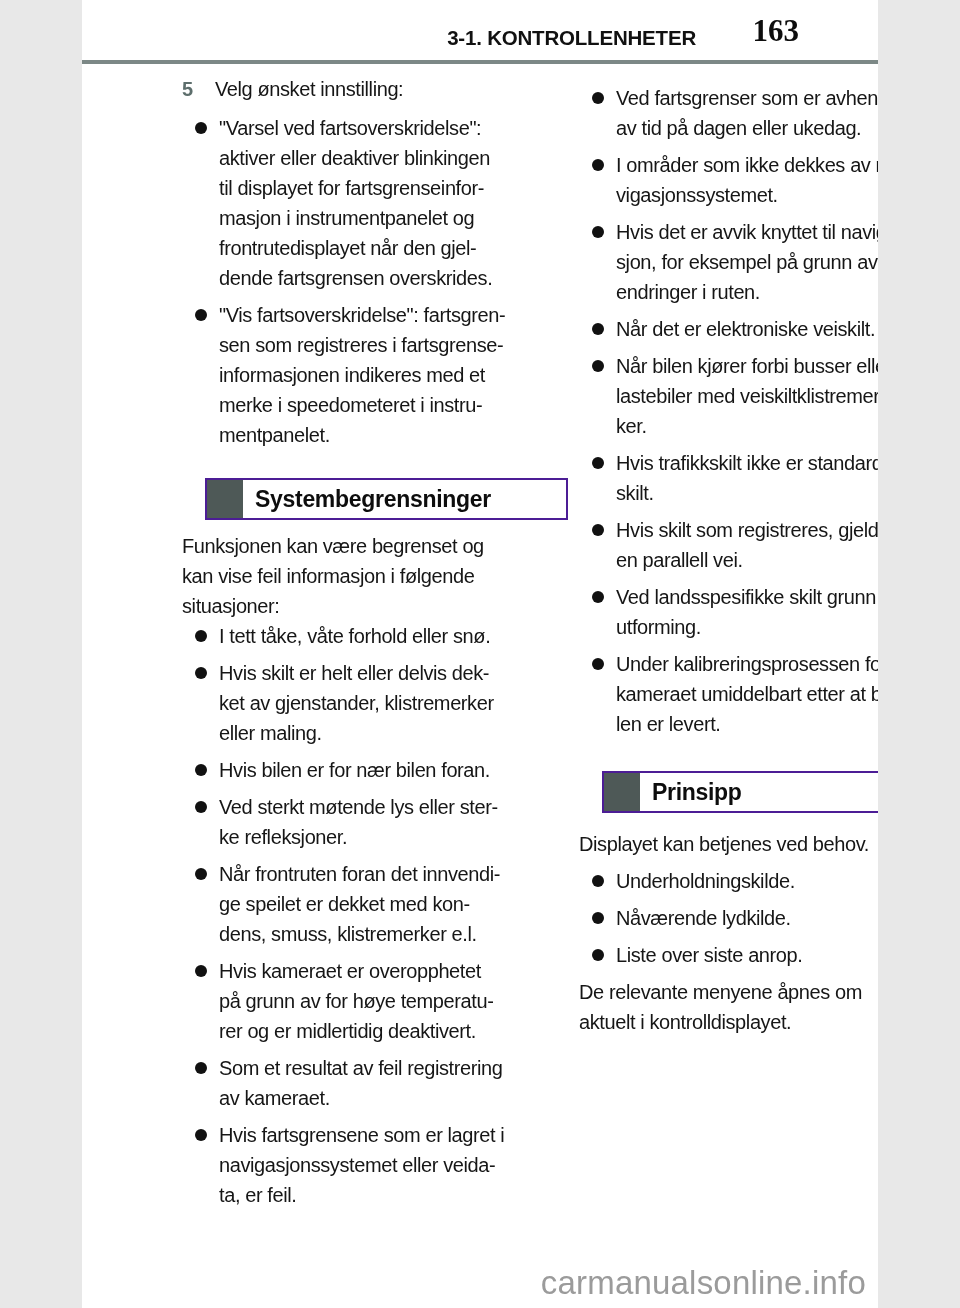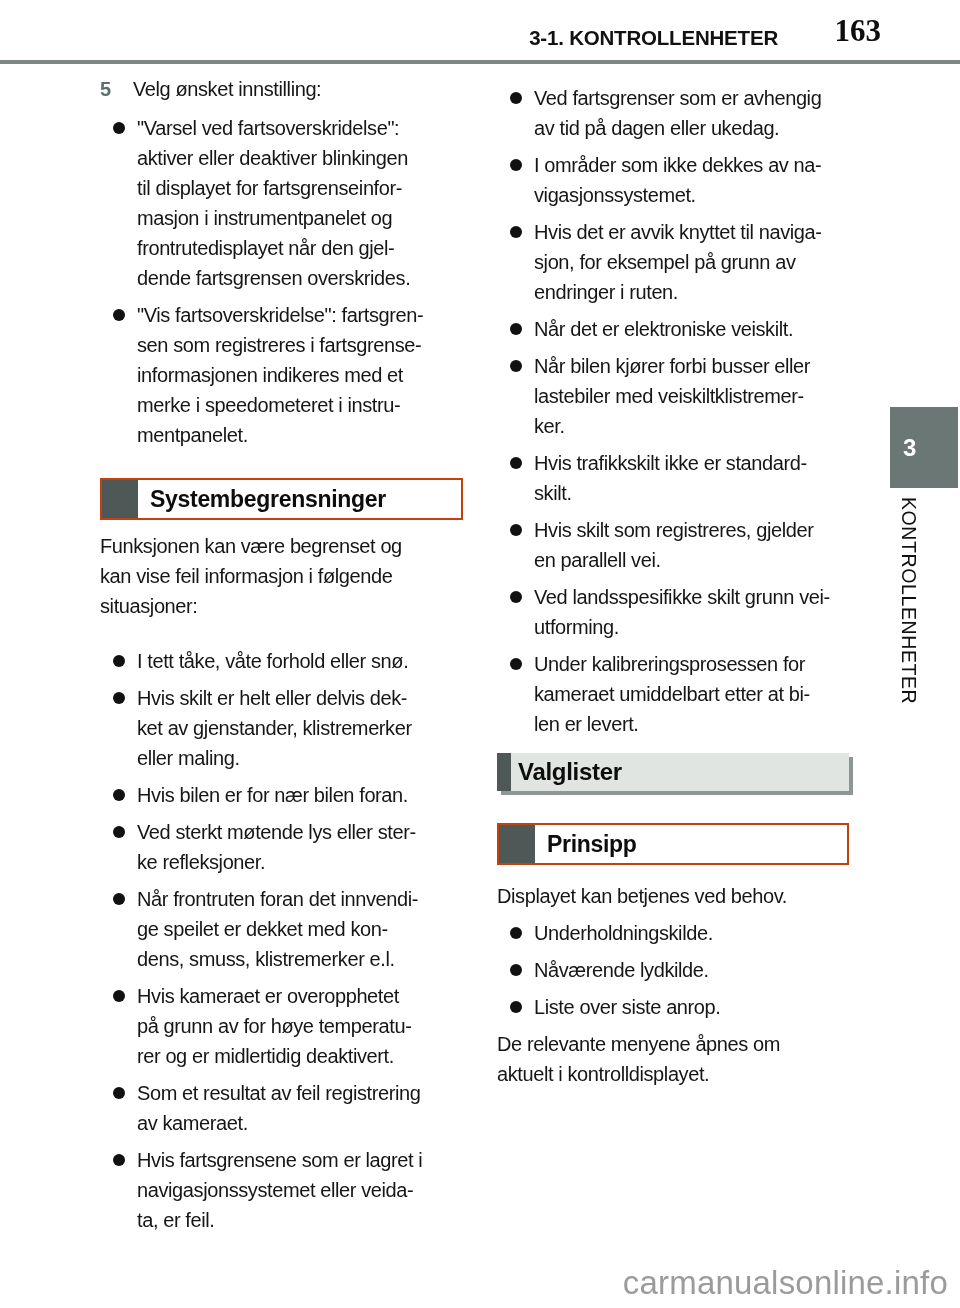--- a/index.html
+++ b/index.html
@@ -1,19 +1,19 @@
 <!DOCTYPE html>
 <html><head>
 <meta charset="utf-8">
 <style>
   * { margin:0; padding:0; box-sizing:border-box; }
   html,body { background:#e8e8e8; }
   .page {
     position:relative;
-    width:960px; height:1308px;
+    width:796px; height:1308px;
     background:#ffffff;
     font-family:"Liberation Sans", sans-serif;
     color:#161616;
     overflow:hidden;
     margin:0 auto;
   }
   
   .header-title {
     position:absolute; top:26px; right:182px;
     font-size:20.5px; font-weight:bold; letter-spacing:-0.2px;
@@ -46,22 +46,23 @@
     position:absolute; left:13px; top:9px;
     width:12px; height:12px; border-radius:50%;
     background:#111;
   }
   .para { white-space:pre; }
 
   
   .boxed-heading {
     position:relative;
     height:42px;
-    border:2px solid #c2410c;
+    border:2px solid #4c1d95;
     background:#ffffff;
+    margin-left:23px;
   }
   .boxed-heading .sq {
     position:absolute; left:0; top:0; bottom:0; width:36px;
     background:#4e5957;
   }
   .boxed-heading .htxt {
     display:block;
     padding-left:48px;
     line-height:38px;
     font-size:23px; font-weight:bold; letter-spacing:-0.3px;
@@ -150,21 +151,21 @@
 
     <div class="boxed-heading bh-left">
       <span class="sq"></span>
       <span class="htxt">Systembegrensninger</span>
     </div>
 
     <div class="para">Funksjonen kan være begrenset og
 kan vise feil informasjon i følgende
 situasjoner:</div>
 
-    <ul class="blist" style="margin-top:25px">
+    <ul class="blist" style="margin-top:0">
       <li><span class="dot"></span><span>I tett tåke, våte forhold eller snø.</span></li>
       <li><span class="dot"></span><span>Hvis skilt er helt eller delvis dek-
 ket av gjenstander, klistremerker
 eller maling.</span></li>
       <li><span class="dot"></span><span>Hvis bilen er for nær bilen foran.</span></li>
       <li><span class="dot"></span><span>Ved sterkt møtende lys eller ster-
 ke refleksjoner.</span></li>
       <li><span class="dot"></span><span>Når frontruten foran det innvendi-
 ge speilet er dekket med kon-
 dens, smuss, klistremerker e.l.</span></li>
@@ -196,24 +197,20 @@
 skilt.</span></li>
       <li><span class="dot"></span><span>Hvis skilt som registreres, gjelder
 en parallell vei.</span></li>
       <li><span class="dot"></span><span>Ved landsspesifikke skilt grunn vei-
 utforming.</span></li>
       <li><span class="dot"></span><span>Under kalibreringsprosessen for
 kameraet umiddelbart etter at bi-
 len er levert.</span></li>
     </ul>
 
-    <div class="section-heading">
-      <span class="bar"></span>
-      <span class="htxt">Valglister</span>
-    </div>
 
     <div class="boxed-heading bh-right">
       <span class="sq"></span>
       <span class="htxt">Prinsipp</span>
     </div>
 
     <div class="para intro">Displayet kan betjenes ved behov.</div>
 
     <ul class="blist">
       <li><span class="dot"></span><span>Underholdningskilde.</span></li>

